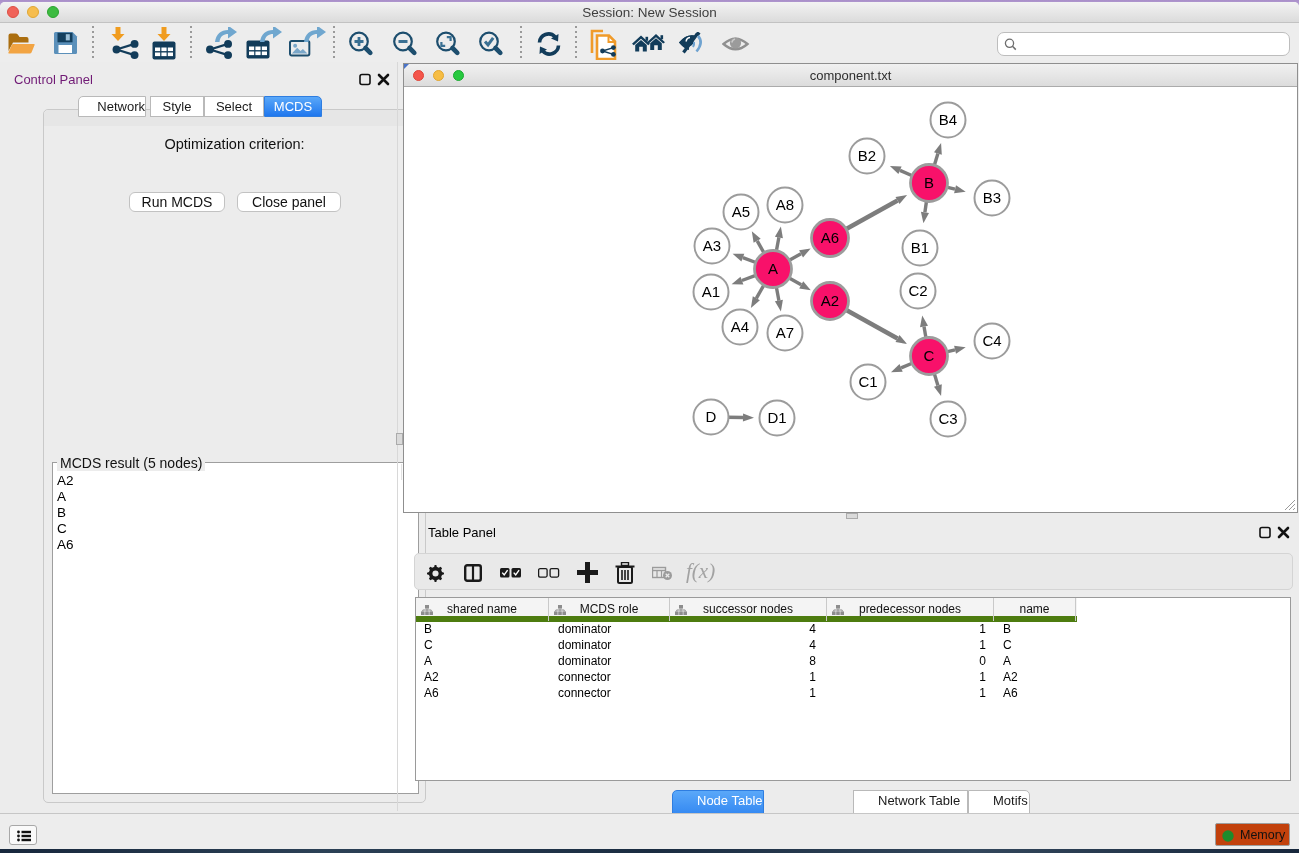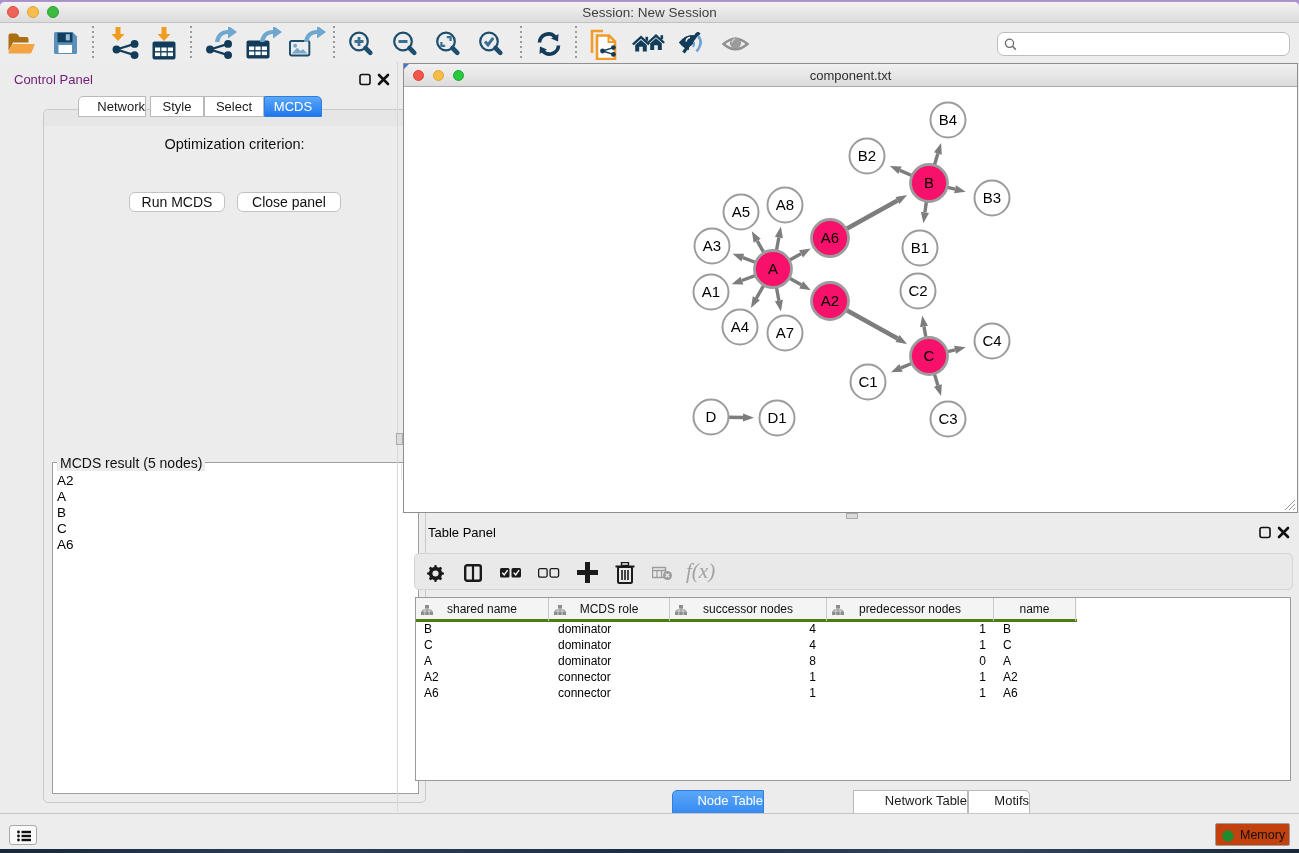--- a/index.html
+++ b/index.html
@@ -45,26 +45,26 @@
   border:1px solid #8f8f8f; background:#fff; }
 #gw-title { position:absolute; left:0; top:0; width:893px; height:23px;
   background:linear-gradient(#f1f1f1,#dcdcdc); border-bottom:1px solid #ababab; }
 #gw-title-text { position:absolute; left:0; right:0; top:4px; text-align:center; font-size:13px; color:#2e2e2e; }
 #tp-title { position:absolute; left:428px; top:463px; font-size:13px; color:#000000; }
 #tp-toolbar { position:absolute; left:414px; top:491px; width:879px; height:37px;
   background:#e9e9e9; border:1px solid #d4d4d4; border-radius:5px; }
 #tp-table { position:absolute; left:415px; top:535px; width:876px; height:184px;
   background:#fff; border:1px solid #9a9a9a; }
 #tp-header { position:absolute; left:0; top:0; width:661px; height:24px; background:#f4f4f4;
-  border-bottom:3px solid #4d7c0f; }
+  border-bottom:6px solid #4d7c0f; }
 .th { position:absolute; top:0; height:23px; border-right:1px solid #c9c9c9;
   font-size:12px; color:#111; text-align:center; line-height:23px; }
 .td { position:absolute; height:16px; font-size:12px; color:#000; line-height:16px; }
 .tptab { position:absolute; height:38px; background:#fff; border:1px solid #b9b9b9;
-  font-size:13px; color:#1a1a1a; text-align:right; line-height:20px;padding-left:24px; }
+  font-size:13px; color:#1a1a1a; text-align:left; line-height:20px;padding-left:24px; }
 #statusbar { position:absolute; left:0; top:811px; width:1299px; height:38px;
   border-top:1px solid #c6c6c6; background:#ededed; }
 #listbtn { position:absolute; left:9px; top:11px; width:28px; height:20px; background:#fafafa;
   border:1px solid #a8a8a8; border-radius:3px; }
 #membtn { position:absolute; left:1215px; top:9px; width:75px; height:23px; background:#c2410c;
   border:1px solid #9e9e9e; border-radius:2px; }
 </style>
 </head>
 <body>
 <div id="desktop-top"></div>

